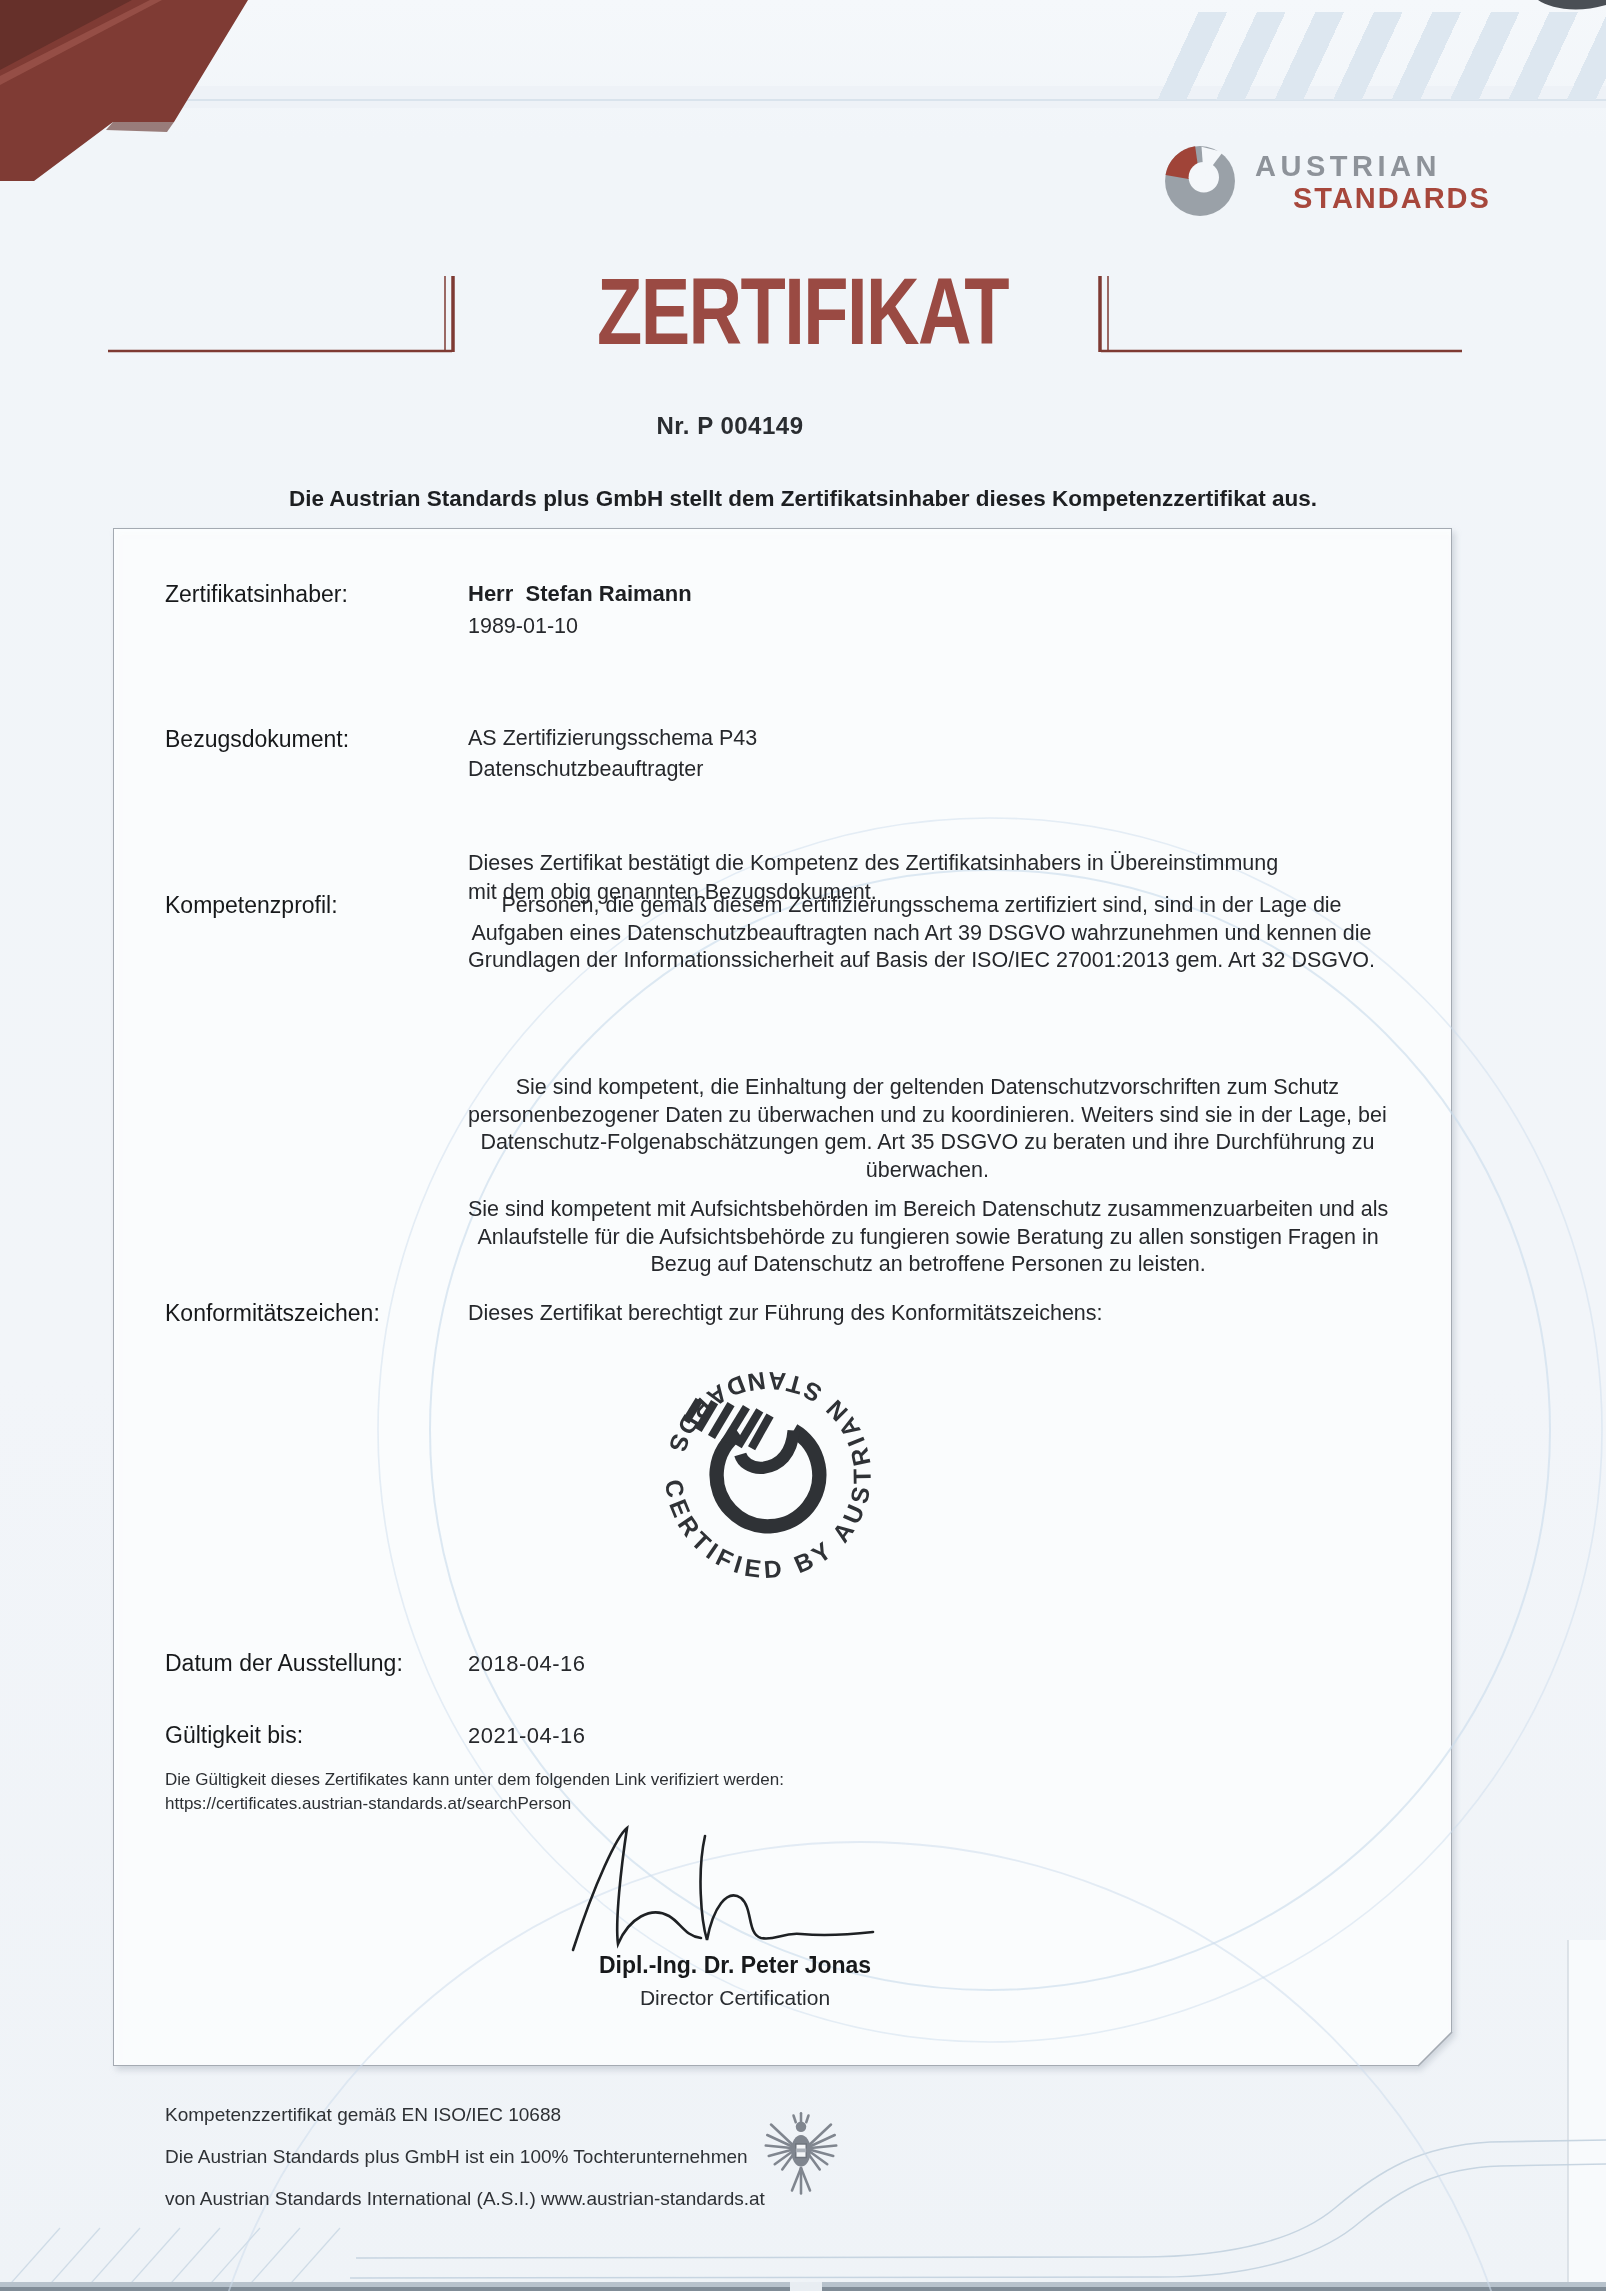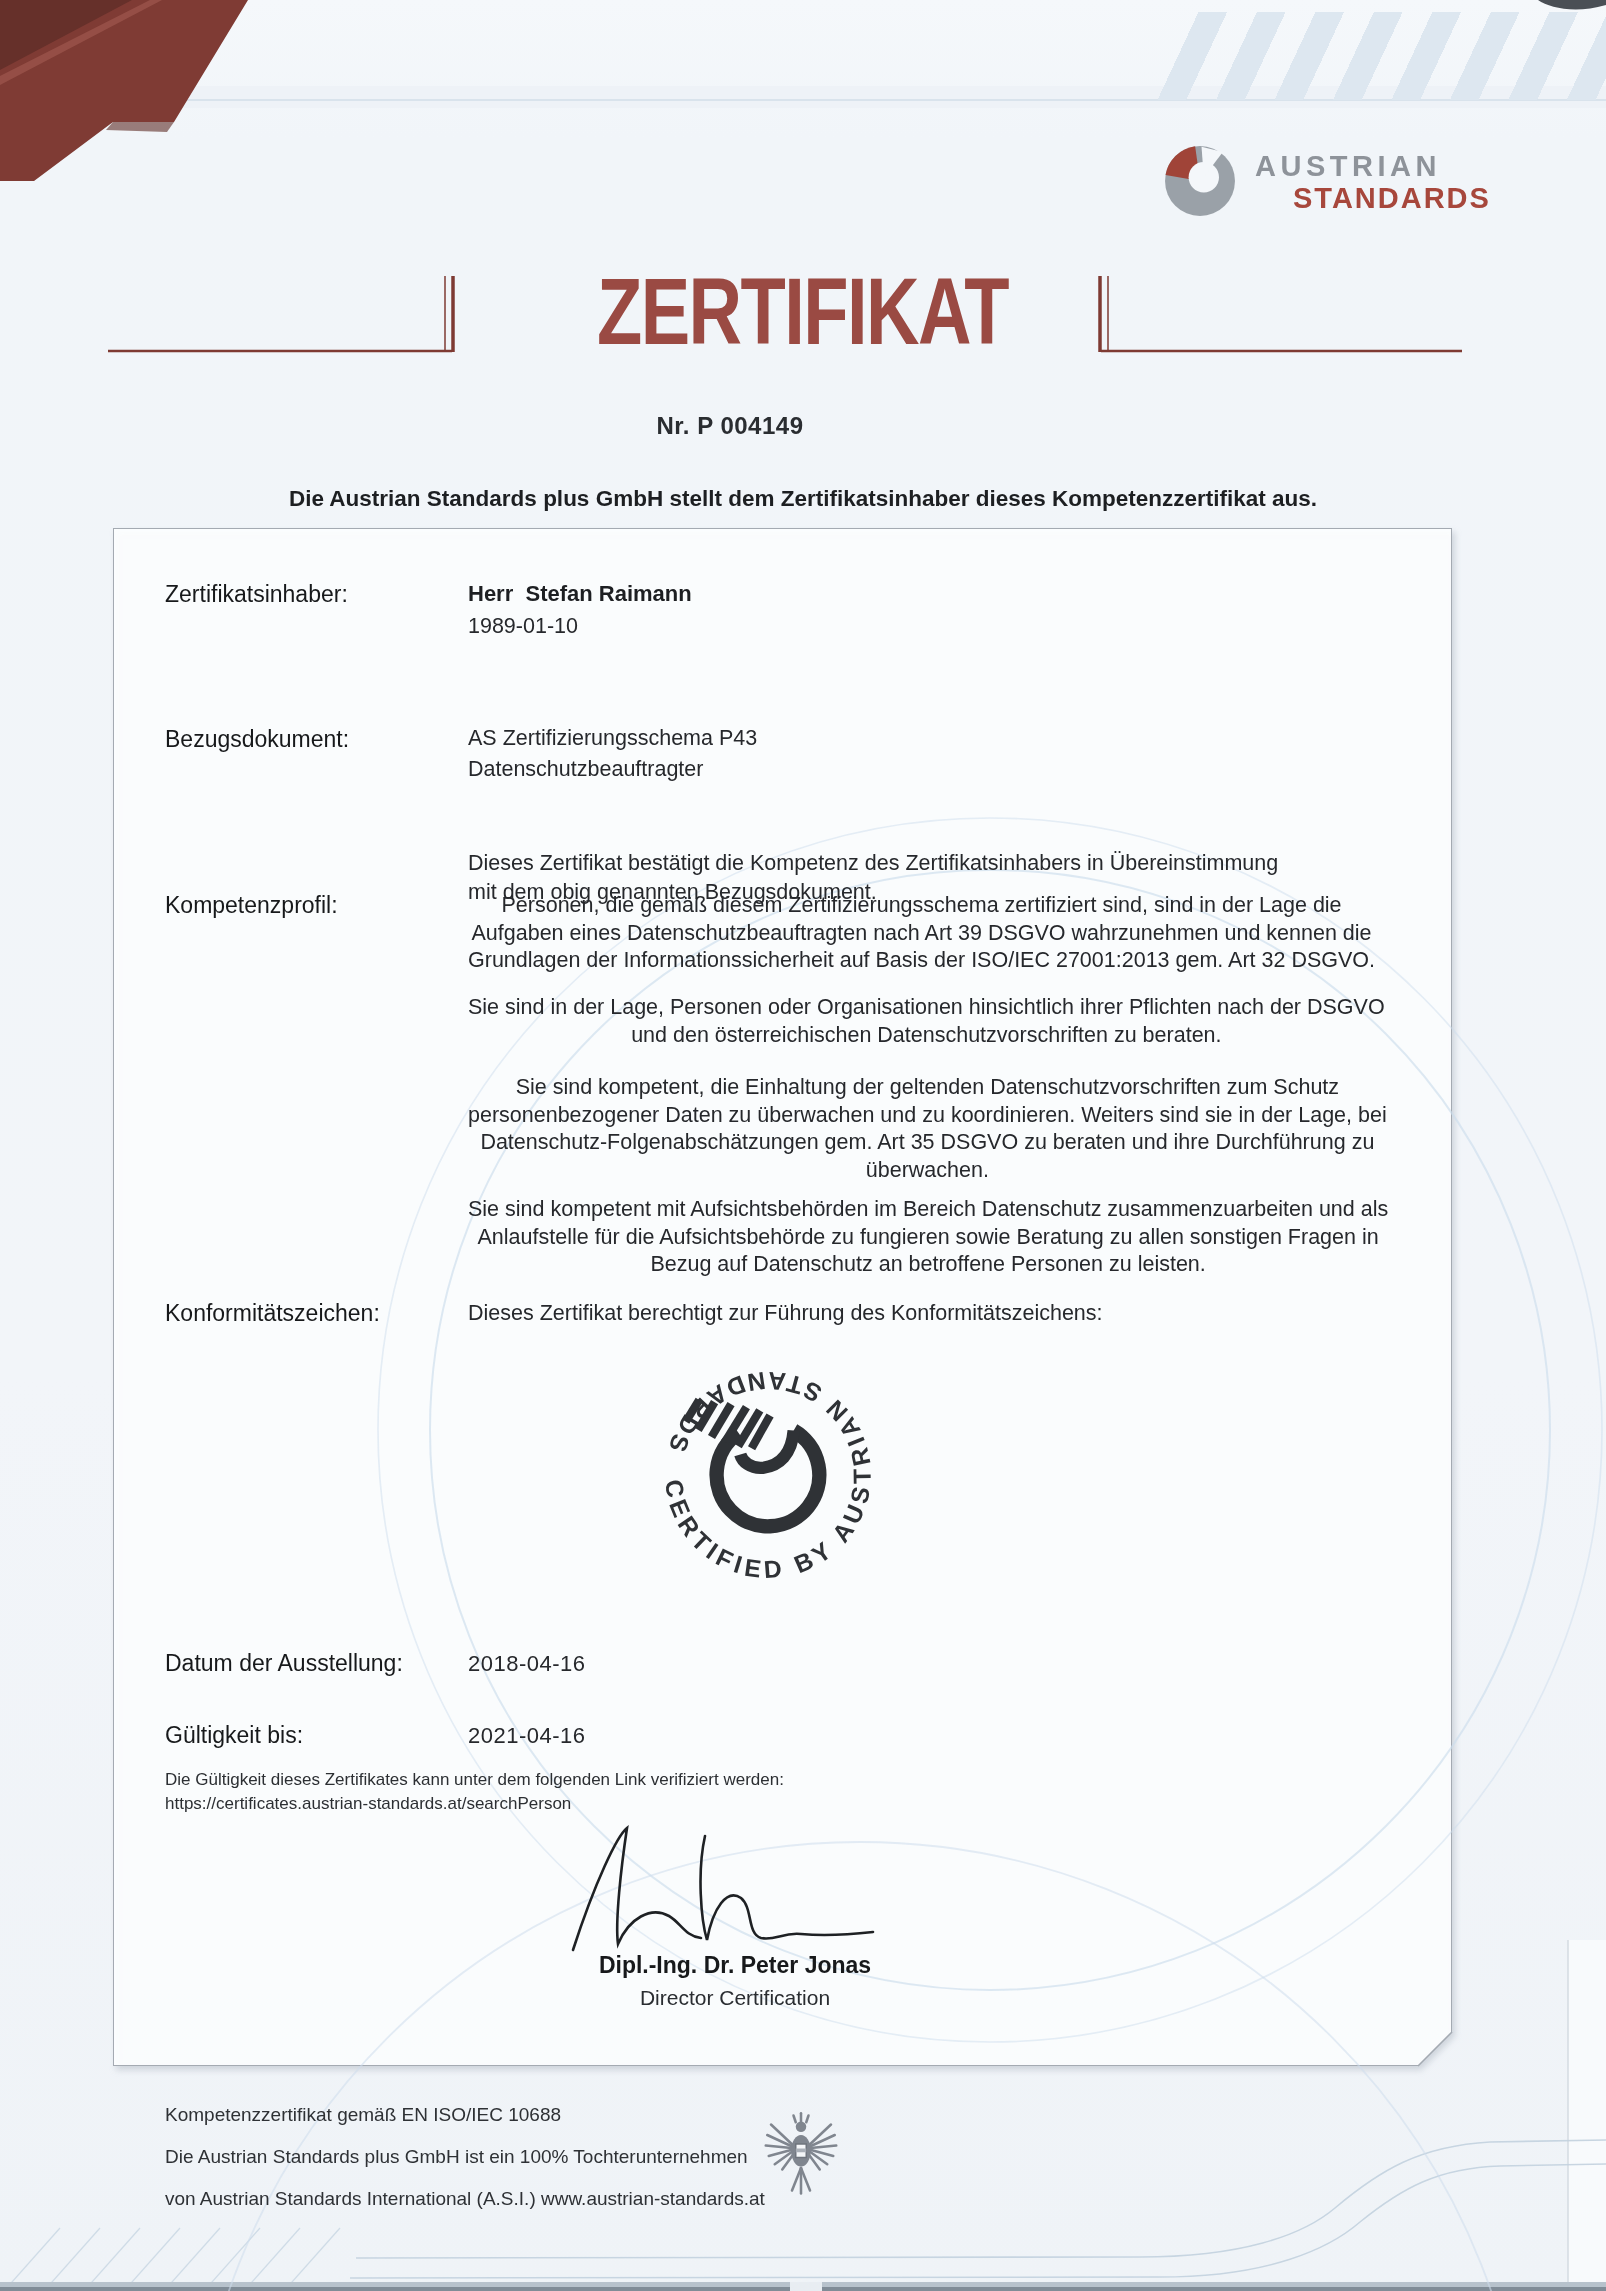--- a/index.html
+++ b/index.html
@@ -141,22 +141,20 @@
     <div class="abs lbl" style="left:165px;top:726px;">Bezugsdokument:</div>
     <div class="abs val" style="left:468px;top:726px;">AS Zertifizierungsschema P43</div>
     <div class="abs val" style="left:468px;top:757px;">Datenschutzbeauftragter</div>
     <div class="abs val note" style="left:468px;top:801px;margin-top:48px;">Dieses Zertifikat bestätigt die Kompetenz des Zertifikatsinhabers in Übereinstimmung
 mit dem obig genannten Bezugsdokument.</div>
 
     <div class="abs lbl" style="left:165px;top:892px;">Kompetenzprofil:</div>
     <div class="abs val lines" style="left:468px;top:892px;">Personen, die gemäß diesem Zertifizierungsschema zertifiziert sind, sind in der Lage die
 Aufgaben eines Datenschutzbeauftragten nach Art 39 DSGVO wahrzunehmen und kennen die
 Grundlagen der Informationssicherheit auf Basis der ISO/IEC 27001:2013 gem. Art 32 DSGVO.</div>
-    <div class="abs val lines" style="left:468px;top:994px;">Sie sind in der Lage, Personen oder Organisationen hinsichtlich ihrer Pflichten nach der DSGVO
-und den österreichischen Datenschutzvorschriften zu beraten.</div>
     <div class="abs val lines" style="left:468px;top:1074px;">Sie sind kompetent, die Einhaltung der geltenden Datenschutzvorschriften zum Schutz
 personenbezogener Daten zu überwachen und zu koordinieren. Weiters sind sie in der Lage, bei
 Datenschutz-Folgenabschätzungen gem. Art 35 DSGVO zu beraten und ihre Durchführung zu
 überwachen.</div>
     <div class="abs val lines" style="left:468px;top:1196px;">Sie sind kompetent mit Aufsichtsbehörden im Bereich Datenschutz zusammenzuarbeiten und als
 Anlaufstelle für die Aufsichtsbehörde zu fungieren sowie Beratung zu allen sonstigen Fragen in
 Bezug auf Datenschutz an betroffene Personen zu leisten.</div>
 
     <div class="abs lbl" style="left:165px;top:1300px;">Konformitätszeichen:</div>
     <div class="abs val" style="left:468px;top:1301px;">Dieses Zertifikat berechtigt zur Führung des Konformitätszeichens:</div>

